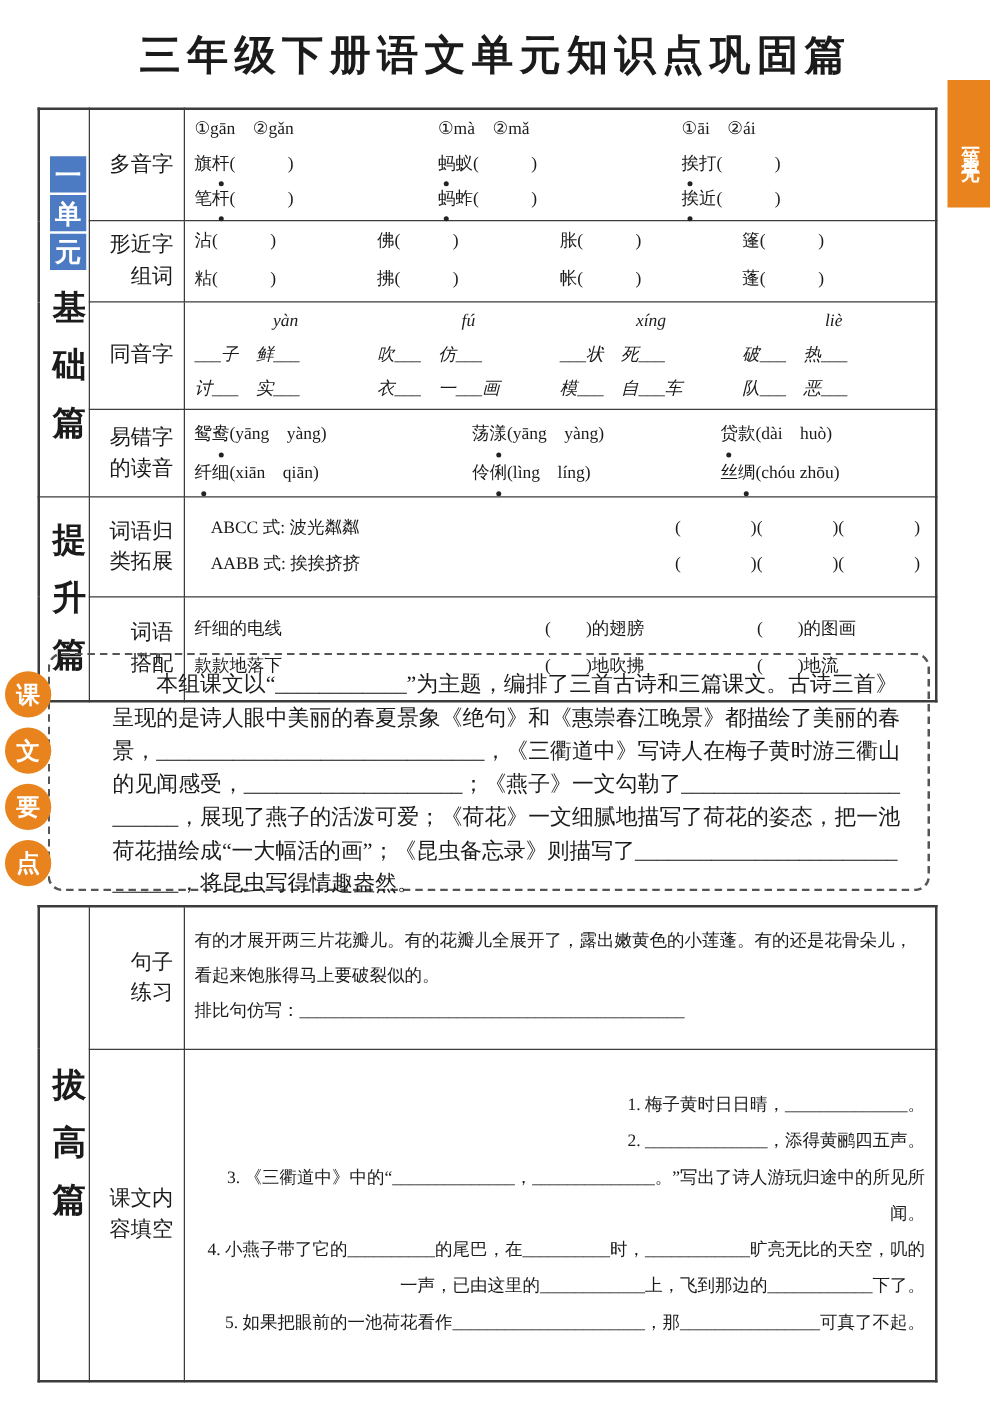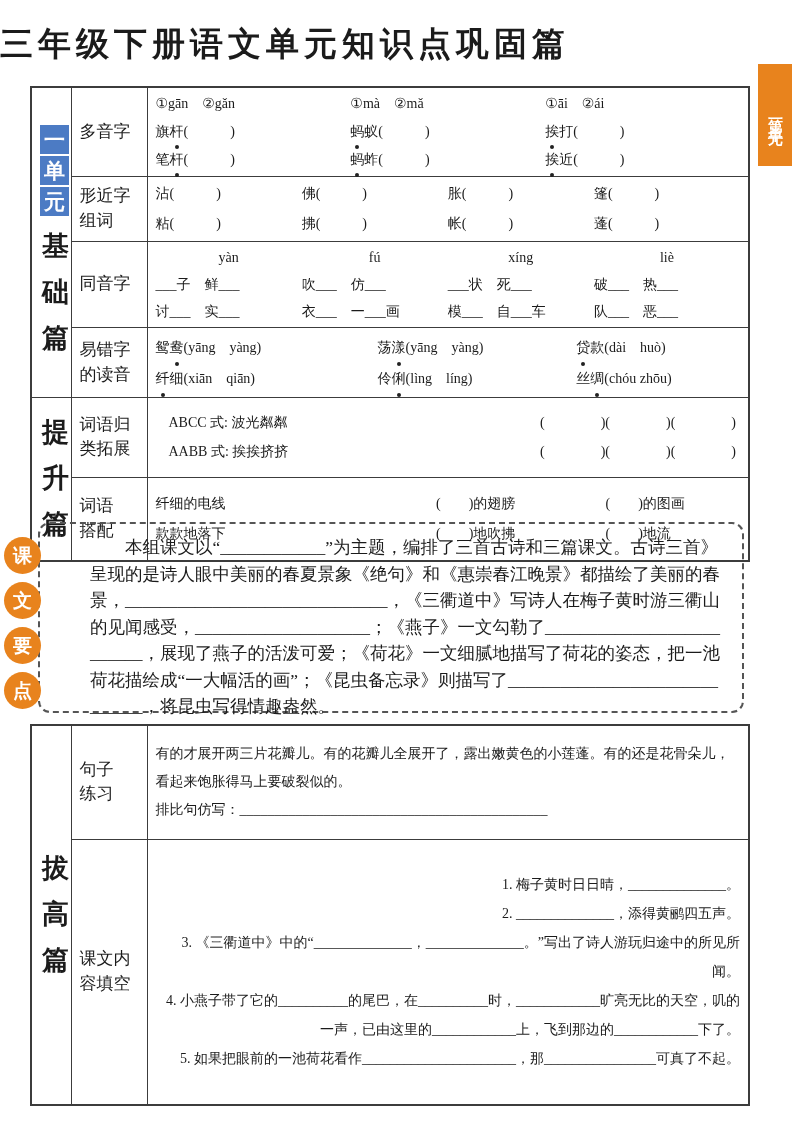--- a/index.html
+++ b/index.html
@@ -9,21 +9,21 @@
     --ink:#1b1b1b;
   }
   *{margin:0;padding:0;box-sizing:border-box;}
   html,body{background:#fff;}
   body{
     width:793px;height:1122px;position:relative;overflow:hidden;
     font-family:"Liberation Serif","DejaVu Serif",serif;
     color:var(--ink);
   }
   .title{
-    position:absolute;top:22px;left:0;width:100%;text-align:left;
+    position:absolute;top:22px;left:0;width:100%;text-align:center;
     font-size:33px;font-weight:bold;letter-spacing:5px;
   }
   .unit-tab{
     position:absolute;top:64px;right:1px;width:34px;height:102px;
     background:var(--accent-orange);color:#fff;
     writing-mode:vertical-rl;text-orientation:upright;
     display:flex;align-items:center;justify-content:center;
     font-size:15px;font-weight:bold;letter-spacing:4px;
     font-family:"Liberation Sans","DejaVu Sans",sans-serif;
   }
@@ -37,27 +37,27 @@
   td.side-top{vertical-align:top;}
   .ub{
     display:flex;width:29px;height:29px;background:var(--accent-blue);color:#fff;
     align-items:center;justify-content:center;font-size:21px;font-weight:bold;margin:2px auto;
   }
   .vtext{
     width:1.15em;margin:8px auto 0;font-size:27px;font-weight:bold;line-height:1.7;
     word-break:break-all;text-align:center;
   }
   .vtext-mid{margin:10px auto;}
-  td.lbl{text-align:left;white-space:pre-line;font-size:17px;padding:2px 2px;line-height:1.45;}
+  td.lbl{text-align:right;white-space:pre-line;font-size:17px;padding:2px 2px;line-height:1.45;}
   td.content{font-size:14px;padding:3px 10px;}
 
   .duoyin{display:flex;}
   .duoyin .dg{flex:1;line-height:28px;}
   .xj{display:grid;grid-template-columns:repeat(4,1fr);line-height:30px;}
-  .ty{display:flex;}
+  .ty{display:flex;font-style:italic;}
   .ty .tg{flex:1;line-height:27px;}
   .ty .py{text-align:center;}
   .yc{display:grid;grid-template-columns:38% 34% 28%;line-height:31px;}
   .gl{display:flex;line-height:29px;margin-left:13px;}
   .gl .blanks{margin-left:auto;padding-right:4px;}
   .dp{display:grid;grid-template-columns:48% 29% 23%;line-height:30px;}
 
   .du{position:relative;display:inline-block;}
   .du::after{
     content:"";position:absolute;left:50%;transform:translateX(-50%);

